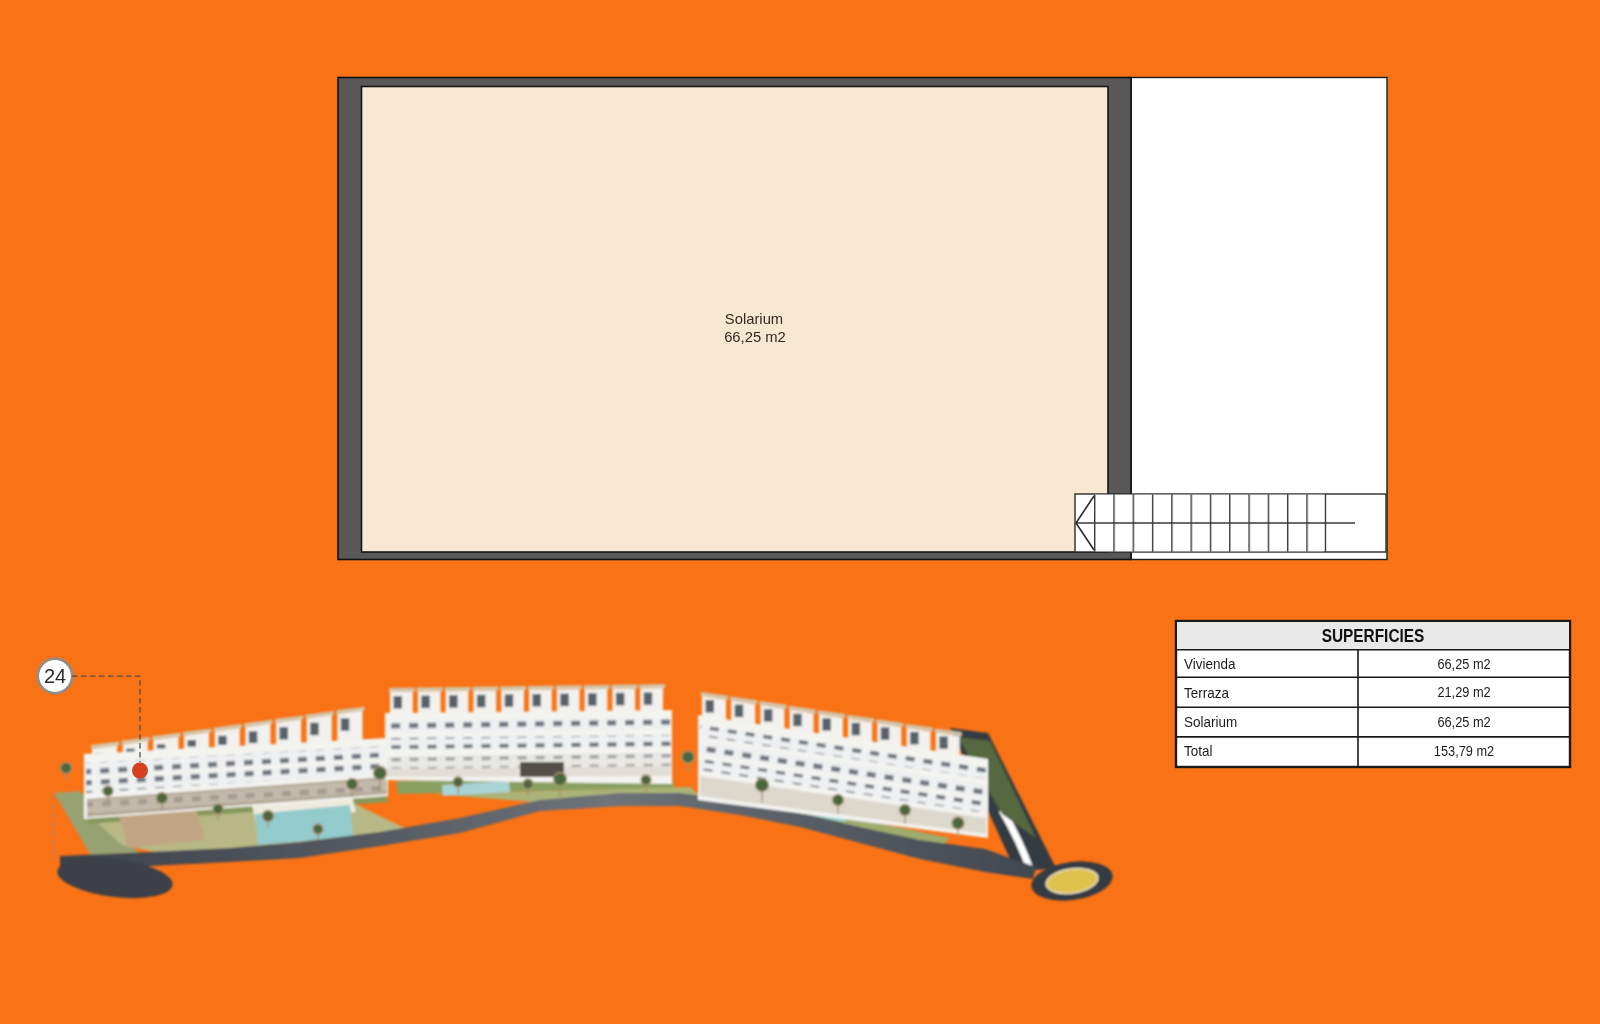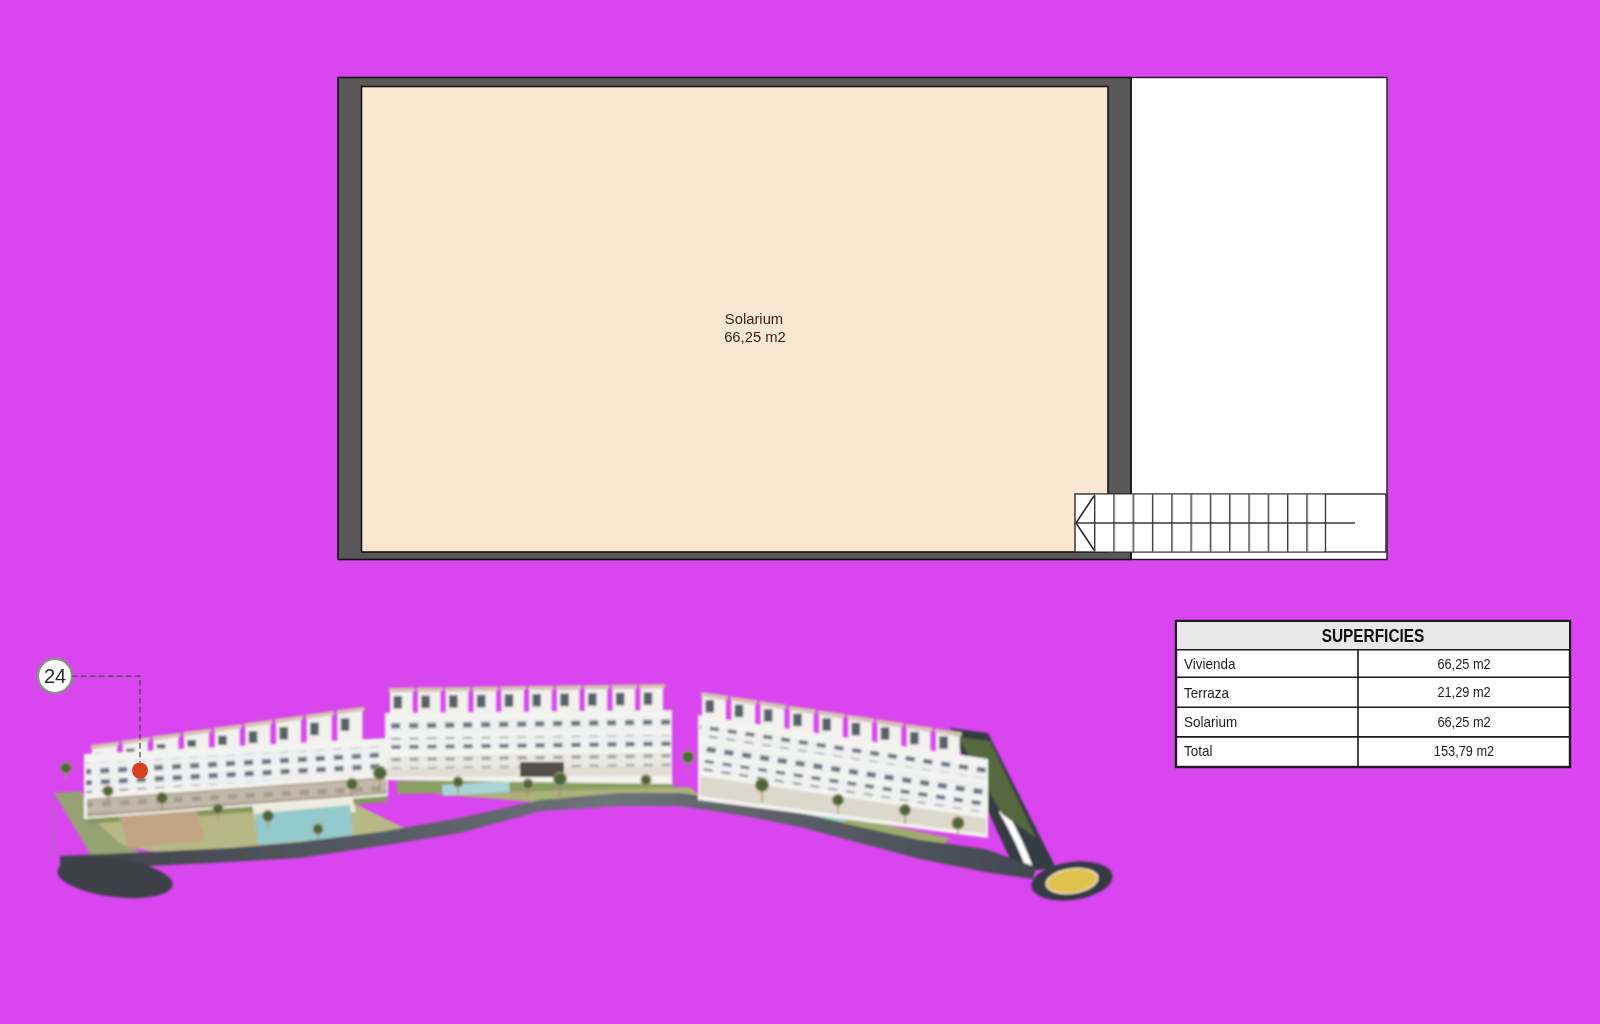--- a/index.html
+++ b/index.html
@@ -1,16 +1,16 @@
 <!DOCTYPE html>
 <html><head>
 <meta charset="utf-8">
 <style>
   html,body{margin:0;padding:0;background:#ffffff;}
-  .page{position:relative;width:1600px;height:1024px;background:#d946ef;overflow:hidden;
+  .page{position:relative;width:1600px;height:1024px;background:#f97316;overflow:hidden;
         font-family:"Liberation Sans", sans-serif;}
   svg{position:absolute;left:0;top:0;}
   text{font-family:"Liberation Sans", sans-serif;}
 </style>
 </head>
 <body>
 <div class="page">
 <svg width="1600" height="1024" viewBox="0 0 1600 1024">
 <defs>
   <filter id="soften" x="-5%" y="-5%" width="110%" height="110%">

